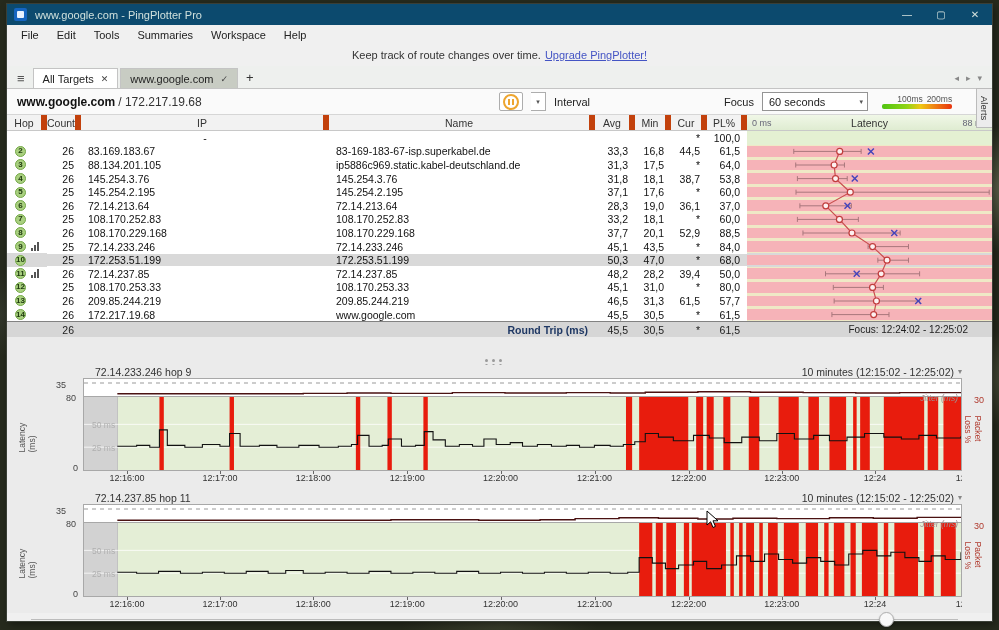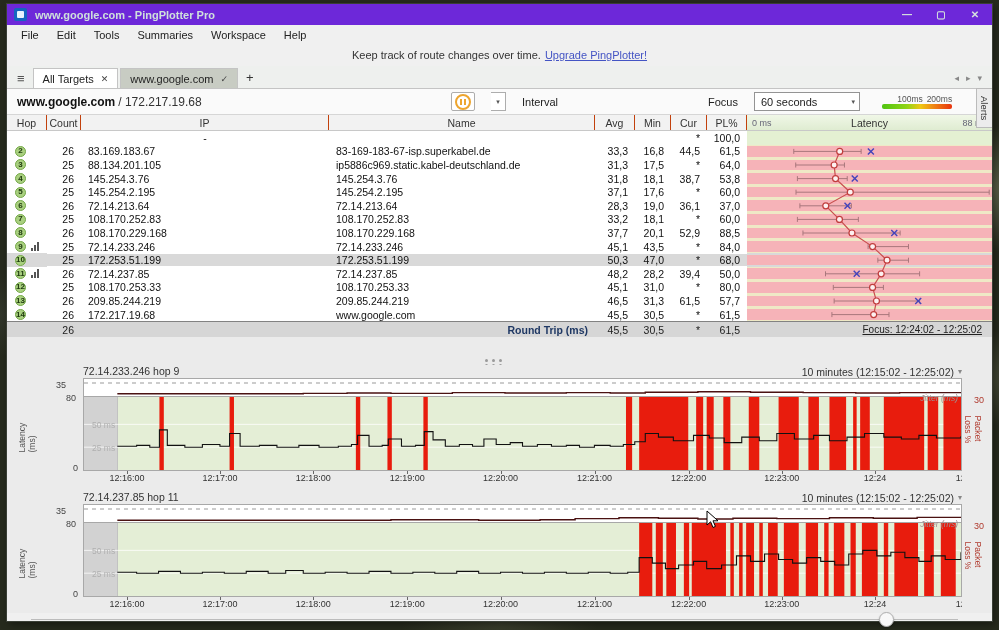--- a/index.html
+++ b/index.html
@@ -8,21 +8,21 @@
     background:#262a1d;
     background-image:
       radial-gradient(ellipse 120px 90px at 99% 30%, #5a5f48 0%, transparent 70%),
       radial-gradient(ellipse 90px 70px at 98% 60%, #474c38 0%, transparent 70%),
       radial-gradient(ellipse 140px 50px at 50% 99%, #3a3e2c 0%, transparent 70%),
       radial-gradient(ellipse 60px 60px at 0% 50%, #31362a 0%, transparent 70%);}
   .window{position:absolute;left:7px;top:4px;width:985px;height:617px;background:#f0f0f0;
     box-shadow:0 0 0 1px #3a3f36, 2px 3px 8px rgba(0,0,0,.45);display:flex;flex-direction:column;}
 
   
-  .titlebar{height:21px;flex:0 0 21px;background:#6d28d9;display:flex;align-items:center;color:#cfe0dc;font-size:11px;font-weight:bold;}
+  .titlebar{height:21px;flex:0 0 21px;background:#0c4a6e;display:flex;align-items:center;color:#cfe0dc;font-size:11px;}
   .app-icon{width:13px;height:13px;background:#1565c0;border-radius:2px;margin:0 8px 0 7px;position:relative;}
   .app-icon::after{content:"";position:absolute;left:3px;top:3px;width:7px;height:7px;background:#e8f2ff;border-radius:1px;}
   .win-btns{margin-left:auto;display:flex;height:100%;}
   .win-btn{width:34px;display:flex;align-items:center;justify-content:center;font-size:10px;color:#d5e2de;}
 
   
   .menubar{height:19px;flex:0 0 19px;background:#f0f0f0;display:flex;align-items:center;font-size:11px;color:#222;padding-left:5px;}
   .menu-item{padding:0 9px;}
 
   
@@ -35,71 +35,71 @@
   .tab{height:19px;display:flex;align-items:center;padding:0 9px;border:1px solid #c4c4c4;border-bottom:none;margin-right:2px;background:#fff;color:#222;}
   .tab.active{background:#c8ccc3;}
   .tab .glyph{margin-left:7px;font-size:9px;color:#444;}
   .newtab{padding:0 8px 3px 6px;font-size:13px;color:#333;}
   .tab-nav{margin-left:auto;color:#888;padding:0 10px 5px 0;display:flex;gap:7px;font-size:9px;align-items:center;}
 
   
   .targetbar{height:25px;flex:0 0 25px;background:#fafafa;display:flex;align-items:center;font-size:12px;padding-left:10px;}
   .host{font-weight:bold;color:#111;}
   .hostip{color:#333;margin-left:3px;}
-  .tb-controls{margin-left:auto;display:flex;align-items:center;gap:16px;padding-right:40px;font-size:11px;color:#222;}
+  .tb-controls{margin-left:auto;display:flex;align-items:center;gap:8px;padding-right:40px;font-size:11px;color:#222;}
   .pausebtn{width:24px;height:19px;border:1px solid #adadad;background:#fff;display:flex;align-items:center;justify-content:center;border-radius:2px;box-sizing:border-box;}
   .pause-circle{width:12px;height:12px;border-radius:50%;border:2px solid #eda52f;display:flex;align-items:center;justify-content:center;gap:1.5px;}
   .pause-circle i{width:2px;height:6px;background:#eda52f;display:block;}
   .pausedrop{width:15px;height:19px;border:1px solid #adadad;border-left:none;background:#fff;color:#555;font-size:7px;display:flex;align-items:center;justify-content:center;box-sizing:border-box;}
   .select{height:19px;border:1px solid #949494;background:#fff;display:flex;align-items:center;padding:0 4px 0 6px;box-sizing:border-box;}
   .select .caret{margin-left:auto;color:#555;font-size:7px;padding-left:8px;}
   .sel-interval{width:118px;margin-top:44px;} .sel-focus{width:106px;}
   .legend{width:70px;margin-left:6px;}
   .legend-labels{position:relative;height:10px;font-size:8.5px;color:#555;}
   .legend-labels .l100{position:absolute;left:40%;transform:translateX(-50%);}
   .legend-labels .l200{position:absolute;left:82%;transform:translateX(-50%);}
   .legend-bar{height:5px;background:linear-gradient(90deg,#4fc412 0%,#8fd414 35%,#efc713 55%,#ef7e12 76%,#e8330e 100%);border-radius:2px;}
   .alerts-tab{position:absolute;right:0;top:84px;width:15px;height:38px;background:#ececec;border:1px solid #bbb;border-right:none;
     writing-mode:vertical-rl;display:flex;align-items:center;justify-content:center;font-size:9.5px;color:#333;z-index:6;}
 
   
   .grid-cols{display:grid;grid-template-columns:40px 34px 248px 266px 40px 36px 36px 40px 1fr;}
   .thead{height:15px;flex:0 0 15px;background:#f2f2f2;border-top:1px solid #d6d6d6;border-bottom:1px solid #c8c8c8;font-size:10.5px;color:#333;}
-  .thead>div{display:flex;align-items:center;justify-content:center;border-right:1px solid #c2410c;box-sizing:border-box;}
+  .thead>div{display:flex;align-items:center;justify-content:center;border-right:6px solid #c2410c;box-sizing:border-box;}
   .th-lat{position:relative;background:linear-gradient(#f0f7e7,#dfecd1);border-right:none!important;font-size:9px;color:#667;}
   .th-lat .sl{position:absolute;left:5px;} .th-lat .sr{position:absolute;right:5px;}
   .th-lat .ct{font-size:10.5px;color:#333;}
   .tbody{position:relative;background:#fff;flex:0 0 190.4px;}
   .trow{height:13.6px;font-size:10.5px;color:#111;align-items:center;}
   .trow.selected>div{background:#d9d9d9;}
   .trow .c-hop{display:flex;align-items:center;padding-left:8px;height:100%;box-sizing:border-box;}
   .badge{width:11px;height:11px;border-radius:50%;background:#a9d07f;border:1px solid #74a847;font-size:8px;font-weight:bold;color:#203c10;display:flex;align-items:center;justify-content:center;line-height:1;box-sizing:border-box;}
   .mini-chart{display:flex;align-items:flex-end;gap:1px;height:9px;margin-left:5px;}
   .mini-chart i{width:2px;background:#555;display:block;}
   .c-r{text-align:right;padding-right:7px;}
   .c-l{padding-left:7px;overflow:hidden;white-space:nowrap;}
   .c-center{text-align:center;}
   .lat-cell{height:100%;background:#efe9c6;position:relative;}
   .lat-band{position:absolute;left:0;right:0;top:1.5px;bottom:1.5px;background:#f6b3b8;}
   .lat-band.green{background:#e4f0d2;top:0;bottom:0;}
   .lat-overlay{position:absolute;left:740px;top:0;pointer-events:none;}
   .tfoot{height:15px;flex:0 0 15px;background:#d6d6d6;border-top:1px solid #828282;font-size:10.5px;align-items:center;color:#222;}
   .rt-label{font-weight:bold;color:#1f3864;text-align:right;padding-right:7px;}
-  .rt-focus{text-align:right;padding-right:10px;font-size:10px;color:#222;text-decoration:underline;}
+  .rt-focus{text-align:right;padding-right:24px;font-size:10px;color:#222;}
 
   
   .gap-splitter{height:28px;flex:0 0 28px;background:#ebebeb;position:relative;}
   .split-dots{position:absolute;left:478px;top:22px;display:flex;flex-direction:column;gap:2px;}
   .split-dots div{display:flex;gap:4px;}
   .split-dots i{width:3px;height:3px;border-radius:50%;background:#9a9a9a;display:block;}
 
   
   .graphsec{height:122px;flex:0 0 122px;position:relative;background:#ebebeb;}
   .graphgap{height:4px;flex:0 0 4px;background:#ebebeb;}
-  .g-header{height:13px;display:flex;font-size:10.5px;color:#333;}
+  .g-header{height:13px;display:flex;font-size:10.5px;color:#333;align-items:center;padding-left:12px;}
   .g-title{margin-left:76px;}
   .g-time{margin-left:auto;margin-right:30px;display:flex;align-items:center;gap:4px;}
   .g-time .caret{color:#888;font-size:8px;}
   .g-jitter-row{height:19px;display:flex;}
   .g-jlabel{width:76px;text-align:right;padding-right:17px;font-size:9px;color:#444;box-sizing:border-box;line-height:14px;}
   .g-jstrip{flex:1;margin-right:30px;border:1px solid #a8a8a8;background:#fff;position:relative;box-sizing:border-box;}
   .g-jtext{position:absolute;right:3px;top:14px;font-size:8.5px;font-style:italic;color:#a09090;z-index:2;}
   .g-plot-row{height:74px;display:flex;position:relative;}
   .g-ylab{width:76px;position:relative;font-size:9px;color:#444;}
   .g-ytop{position:absolute;right:7px;top:-4px;} .g-ybot{position:absolute;right:5px;bottom:-2px;}

